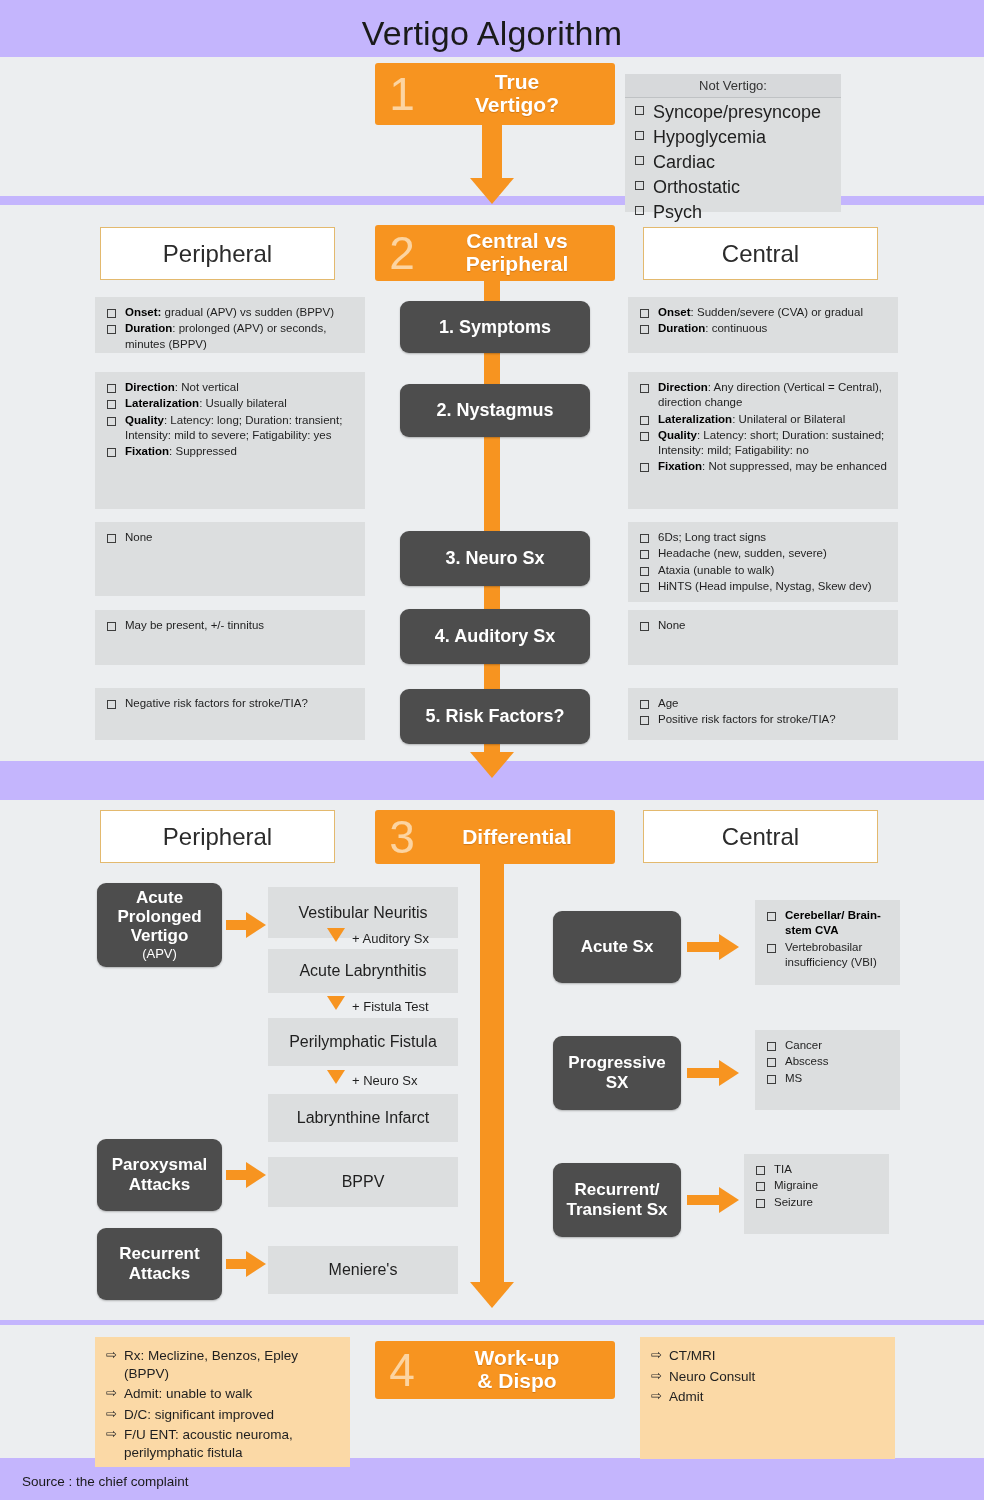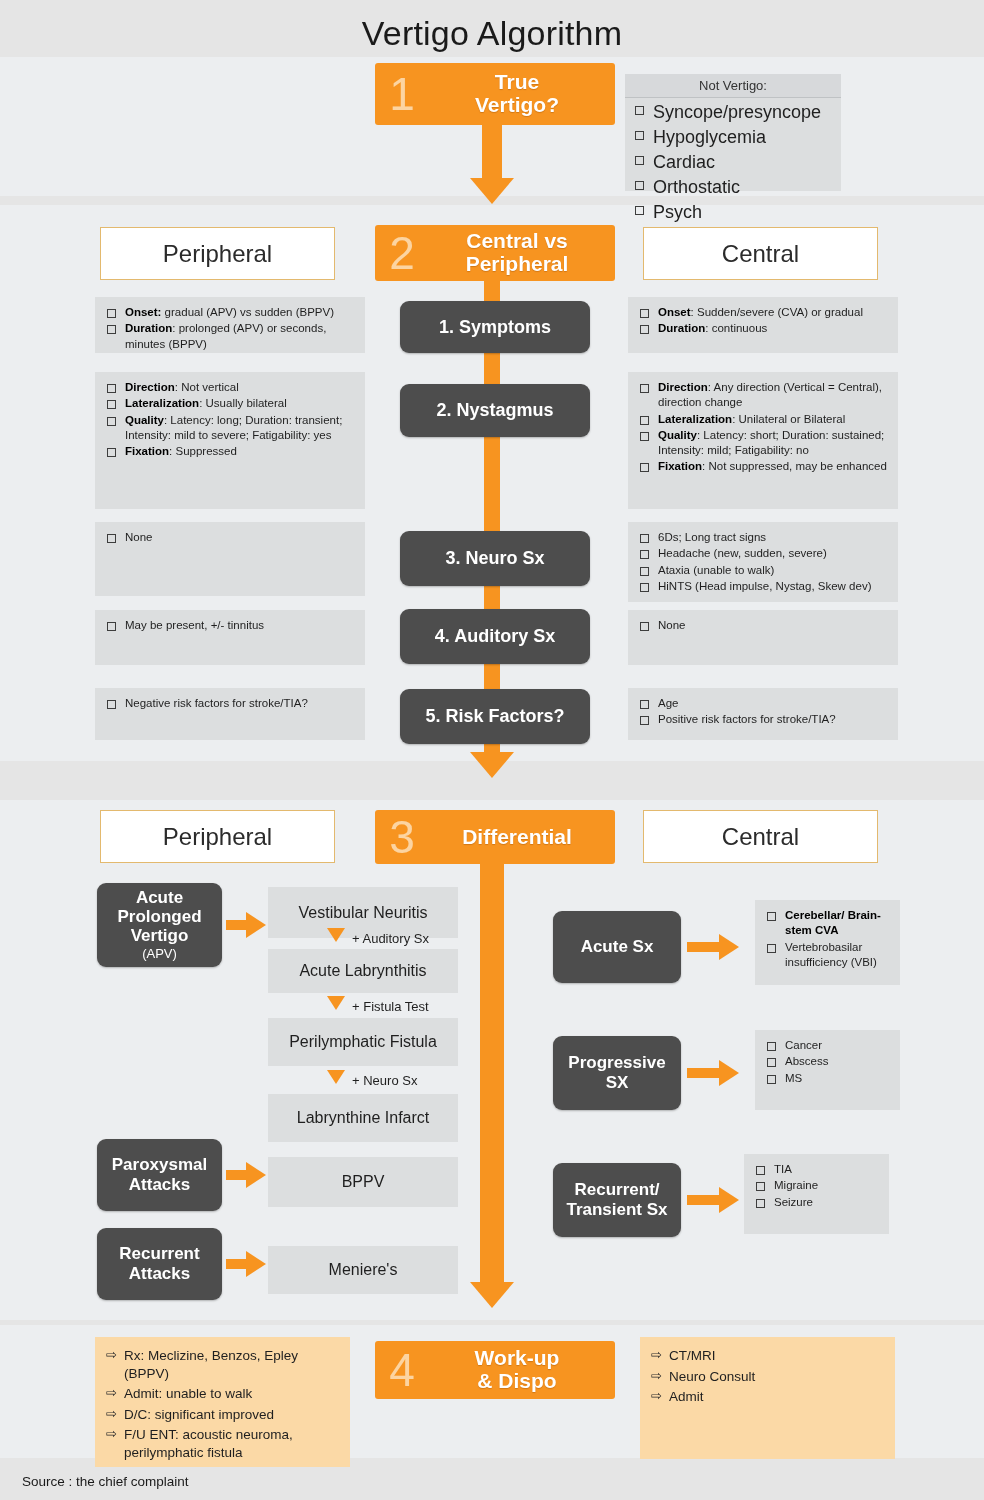--- a/index.html
+++ b/index.html
@@ -2,21 +2,21 @@
 <html><head>
 <meta charset="utf-8">
 <style>
   * { box-sizing: border-box; margin: 0; padding: 0; }
   html, body {
     width: 984px; height: 1500px;
     background: #ffffff;
     font-family: "Liberation Sans", sans-serif;
     overflow: hidden;
   }
-  .page { position: relative; width: 984px; height: 1500px; background: #e5e5e5; }
+  .page { position: relative; width: 984px; height: 1500px; background: #c4b5fd; }
 
   
   .title {
     position: absolute; left: 0; top: 14px; width: 984px;
     text-align: center; font-size: 34px; color: #1a1a1a;
     font-weight: 400; letter-spacing: .2px;
   }
 
   
   .band { position: absolute; left: 0; width: 984px; background: #eceef0; }
@@ -147,21 +147,21 @@
     <div class="step-num">1</div>
     <div class="step-label">
       <div>True</div>
       <div>Vertigo?</div>
     </div>
   </div>
 
   <div class="spine" style="left:482px; top:125px; width:20px; height:55px;"></div>
   <div class="arrow-down" style="left:470px; top:178px;"></div>
 
-  <div class="panel" id="not-vertigo-panel" style="left:625px; top:74px; width:216px; height:117px;">
+  <div class="panel" id="not-vertigo-panel" style="left:625px; top:74px; width:216px; height:138px;">
     <div class="nv-title">Not Vertigo:</div>
     <div class="nv-list">
       <div class="cb-row">
         <span class="cb"></span>
         <span class="cb-text">Syncope/presyncope</span>
       </div>
       <div class="cb-row">
         <span class="cb"></span>
         <span class="cb-text">Hypoglycemia</span>
       </div>

